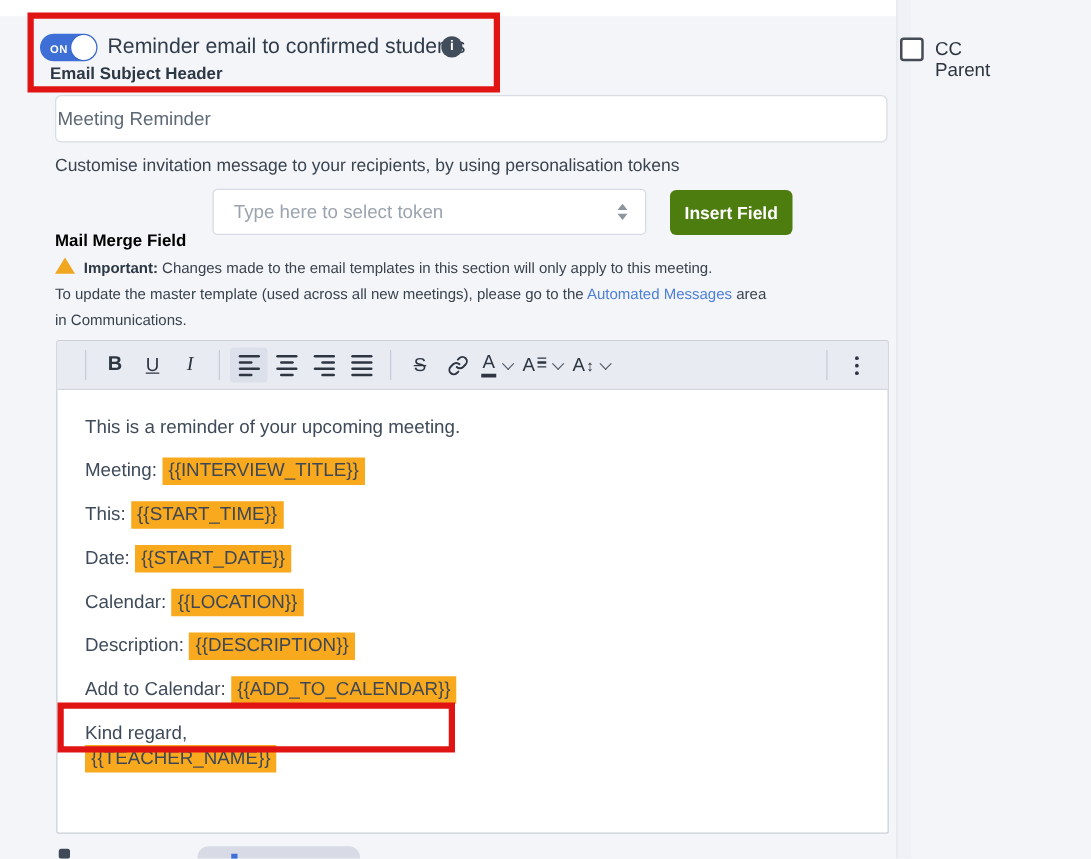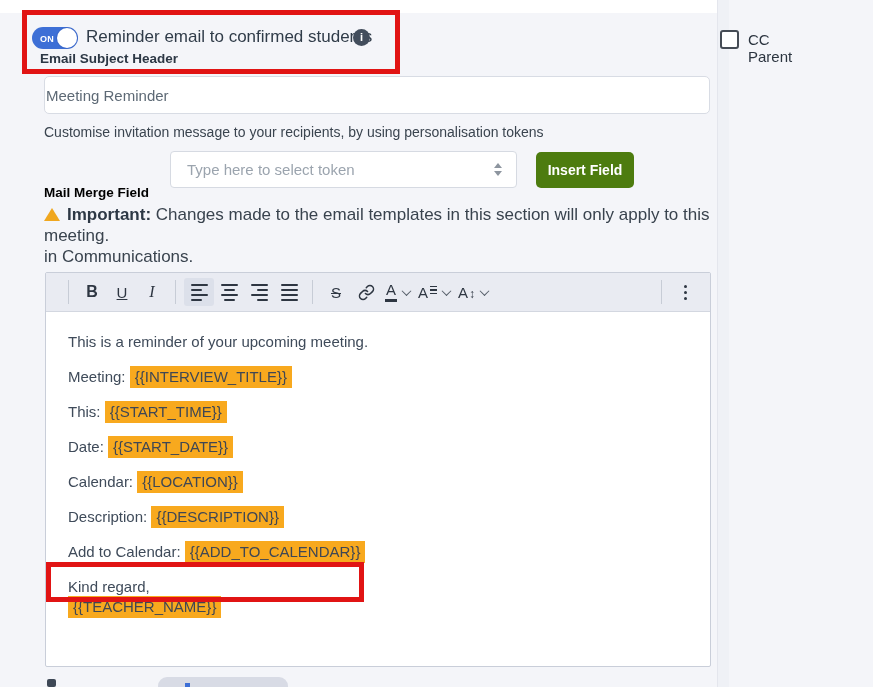--- a/index.html
+++ b/index.html
@@ -41,21 +41,21 @@
             justify-content:space-between; padding:0 14px 0 16px; cursor:pointer; }
   .select .ph { font-size:15px; color:#9ba4ae; }
   .spinner { display:flex; flex-direction:column; gap:3px; align-items:center; }
   .spinner i { width:0; height:0; border-left:4px solid transparent; border-right:4px solid transparent; }
   .spinner .up { border-bottom:5px solid #8d959f; }
   .spinner .dn { border-top:5px solid #8d959f; }
   .insert-btn { position:absolute; left:536px; top:152px; width:98px; height:36px; background:#4d7c0f;
                 color:#fff; border:none; border-radius:5px; font-size:14px; font-weight:600;
                 font-family:"Liberation Sans",sans-serif; cursor:pointer; }
 
-  .warning { position:absolute; left:44px; top:204px; width:672px; font-size:17px; color:#39434e;
+  .warning { position:absolute; left:44px; top:204px; width:672px; font-size:12px; color:#39434e;
              line-height:21px; }
   .warn-tri { display:inline-block; width:0; height:0; border-left:8px solid transparent;
               border-right:8px solid transparent; border-bottom:13px solid #f0a71f;
               margin-right:7px; vertical-align:-1px; }
   .warning b { color:#2d3845; }
   .warning .lnk { color:#4c7fd8; text-decoration:none; cursor:pointer; }
 
   
   .editor { position:absolute; left:45px; top:272px; width:666px; height:395px; background:#fff;
             border:1px solid #c9ced9; border-radius:2px; }
@@ -136,20 +136,23 @@
         <i class="up"></i>
         <i class="dn"></i>
       </span>
   </div>
   <button class="insert-btn">Insert Field</button>
 
   <div class="warning">
     <div>
       <span class="warn-tri"></span><b>Important:</b><span> Changes made to the email templates in this section will only apply to this meeting.</span>
     </div>
+    <div>
+      <span>To update the master template (used across all new meetings), please go to the </span><span class="lnk">Automated Messages</span><span> area</span>
+    </div>
     <div>in Communications.</div>
   </div>
 
   <div class="editor">
     <div class="toolbar">
       <div class="sep"></div>
       <div class="tb g-b">B</div>
       <div class="tb g-u">U</div>
       <div class="tb g-i">I</div>
       <div class="sep"></div>

